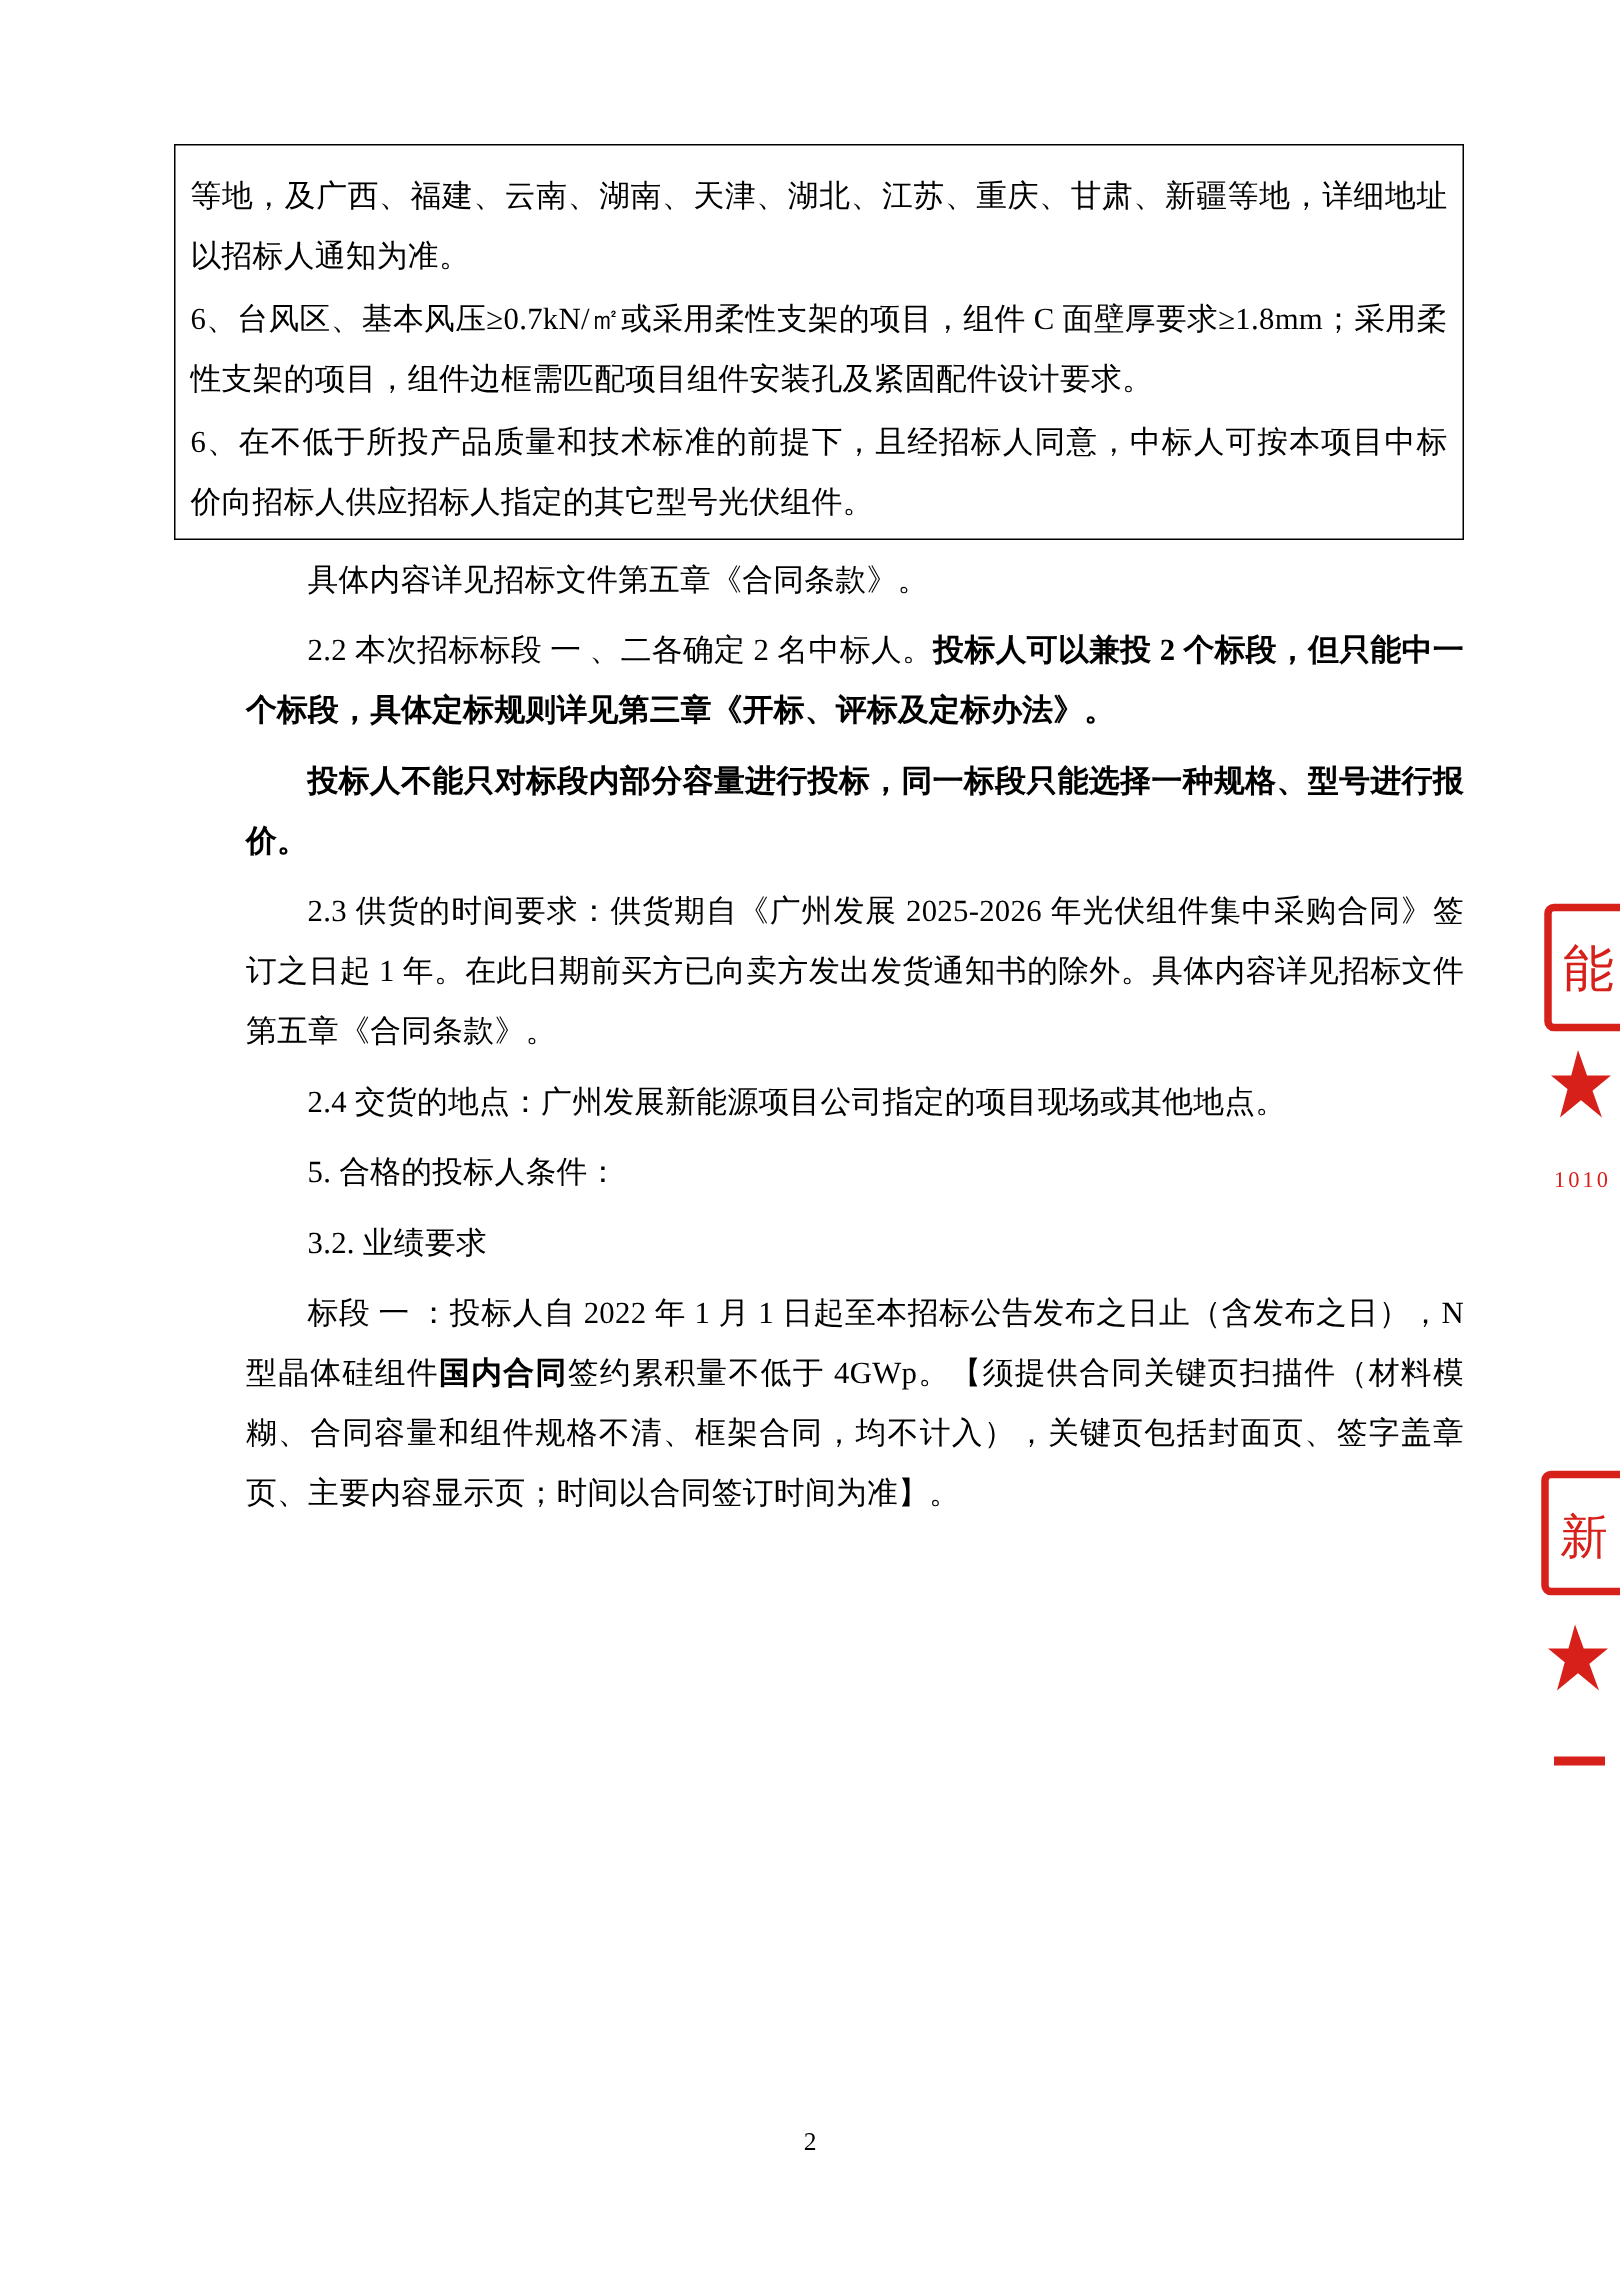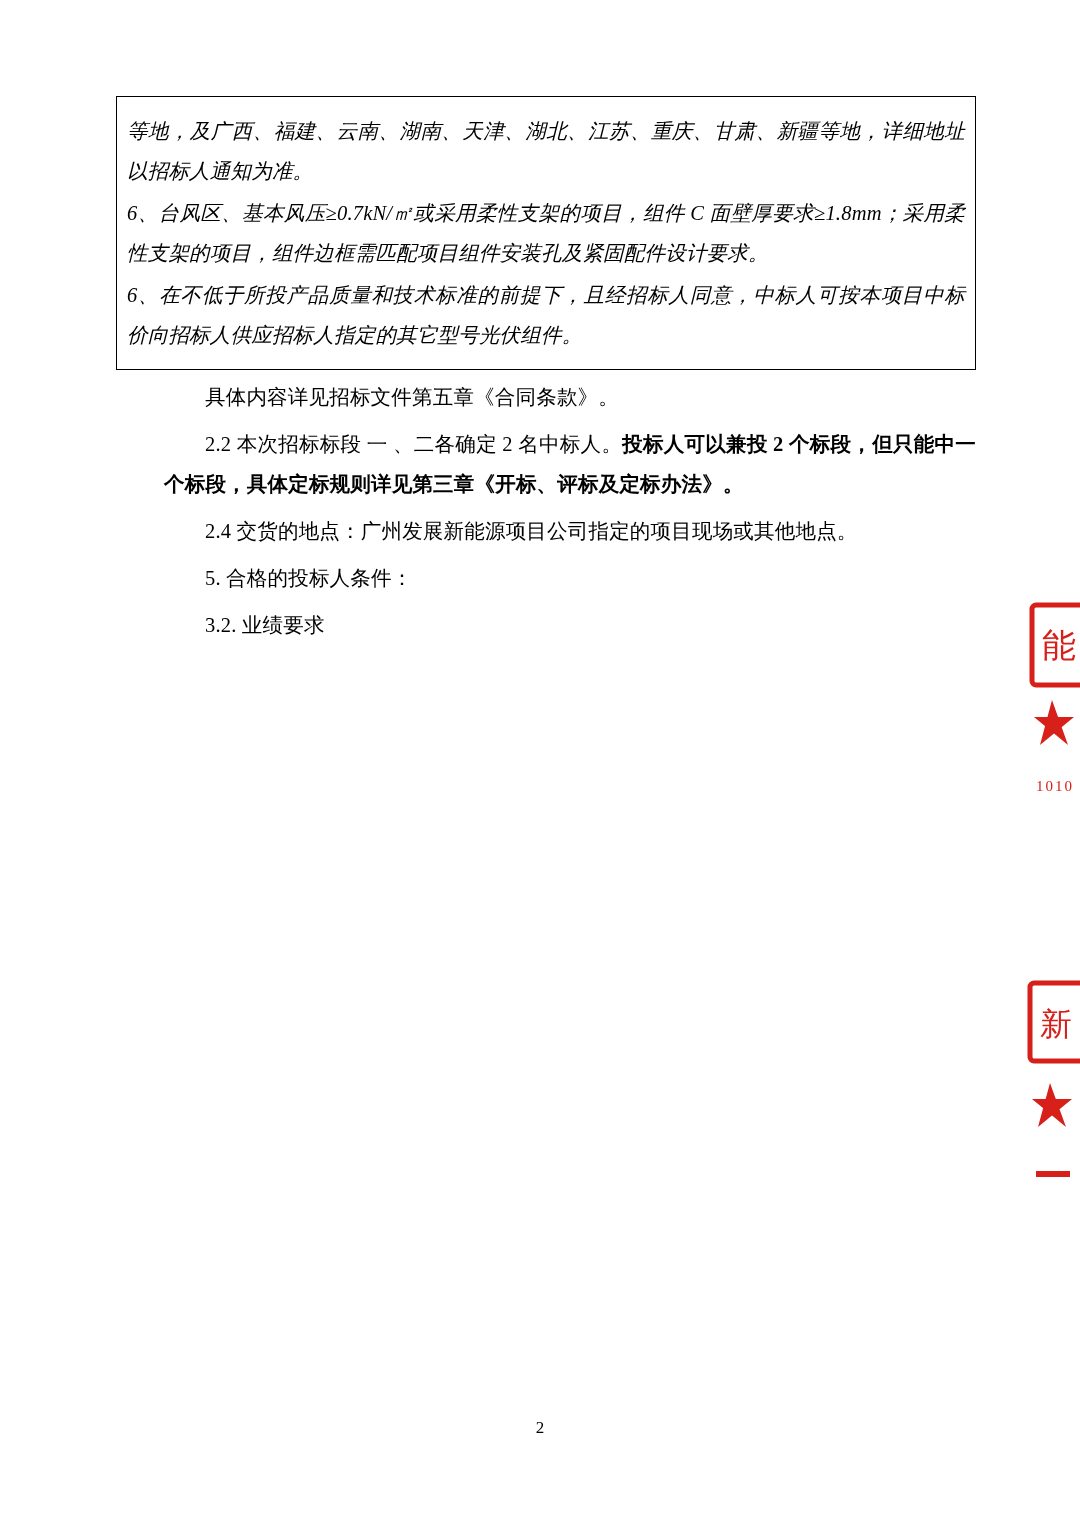--- a/index.html
+++ b/index.html
@@ -17,24 +17,23 @@
     color: #000000;
   }
   .content {
     position: absolute;
     left: 116px;
     top: 96px;
     width: 860px;
   }
   .boxed {
     border: 1px solid #000000;
-    padding: 14px 10px 12px 10px;
+    padding: 14px 10px 2px 10px;
     box-sizing: border-box;
     width: 860px;
-    font-style: italic;
   }
   p {
     margin: 0;
     font-size: 20.5px;
     line-height: 40px;
     text-align: justify;
     text-justify: inter-ideograph;
     letter-spacing: 0.2px;
   }
   .boxed p {
@@ -83,35 +82,44 @@
 
     <div class="body-block">
       <p class="indent">
         <span>具体内容详见招标文件第五章《合同条款》。</span>
       </p>
 
       <p class="indent">
         <span>2.2 本次招标标段 一 、二各确定 2 名中标人。</span><b>投标人可以兼投 2 个标段，但只能中一个标段，具体定标规则详见第三章《开标、评标及定标办法》。</b>
       </p>
 
+      <p class="indent">
+        <b>投标人不能只对标段内部分容量进行投标，同一标段只能选择一种规格、型号进行报价。</b>
+      </p>
 
+      <p class="indent">
+        <span>2.3 供货的时间要求：供货期自《广州发展 2025-2026 年光伏组件集中采购合同》签订之日起 1 年。在此日期前买方已向卖方发出发货通知书的除外。具体内容详见招标文件第五章《合同条款》。</span>
+      </p>
 
       <p class="indent">
         <span>2.4 交货的地点：广州发展新能源项目公司指定的项目现场或其他地点。</span>
       </p>
 
       <p class="indent">
         <span>5. 合格的投标人条件：</span>
       </p>
 
 
       <p class="indent">
         <span>3.2. 业绩要求</span>
       </p>
 
+      <p class="indent">
+        <span>标段 一 ：投标人自 2022 年 1 月 1 日起至本招标公告发布之日止（含发布之日），N 型晶体硅组件</span><b>国内合同</b><span>签约累积量不低于 4GWp。【须提供合同关键页扫描件（材料模糊、合同容量和组件规格不清、框架合同，均不计入），关键页包括封面页、签字盖章页、主要内容显示页；时间以合同签订时间为准】。</span>
+      </p>
 
     </div>
 
   </div>
 
   <div class="pagenum">2</div>
 
   <div class="seal seal-1">
     <svg width="60" height="230" viewBox="0 0 60 230">
       <g fill="none" stroke="#d7201a" stroke-width="5">

